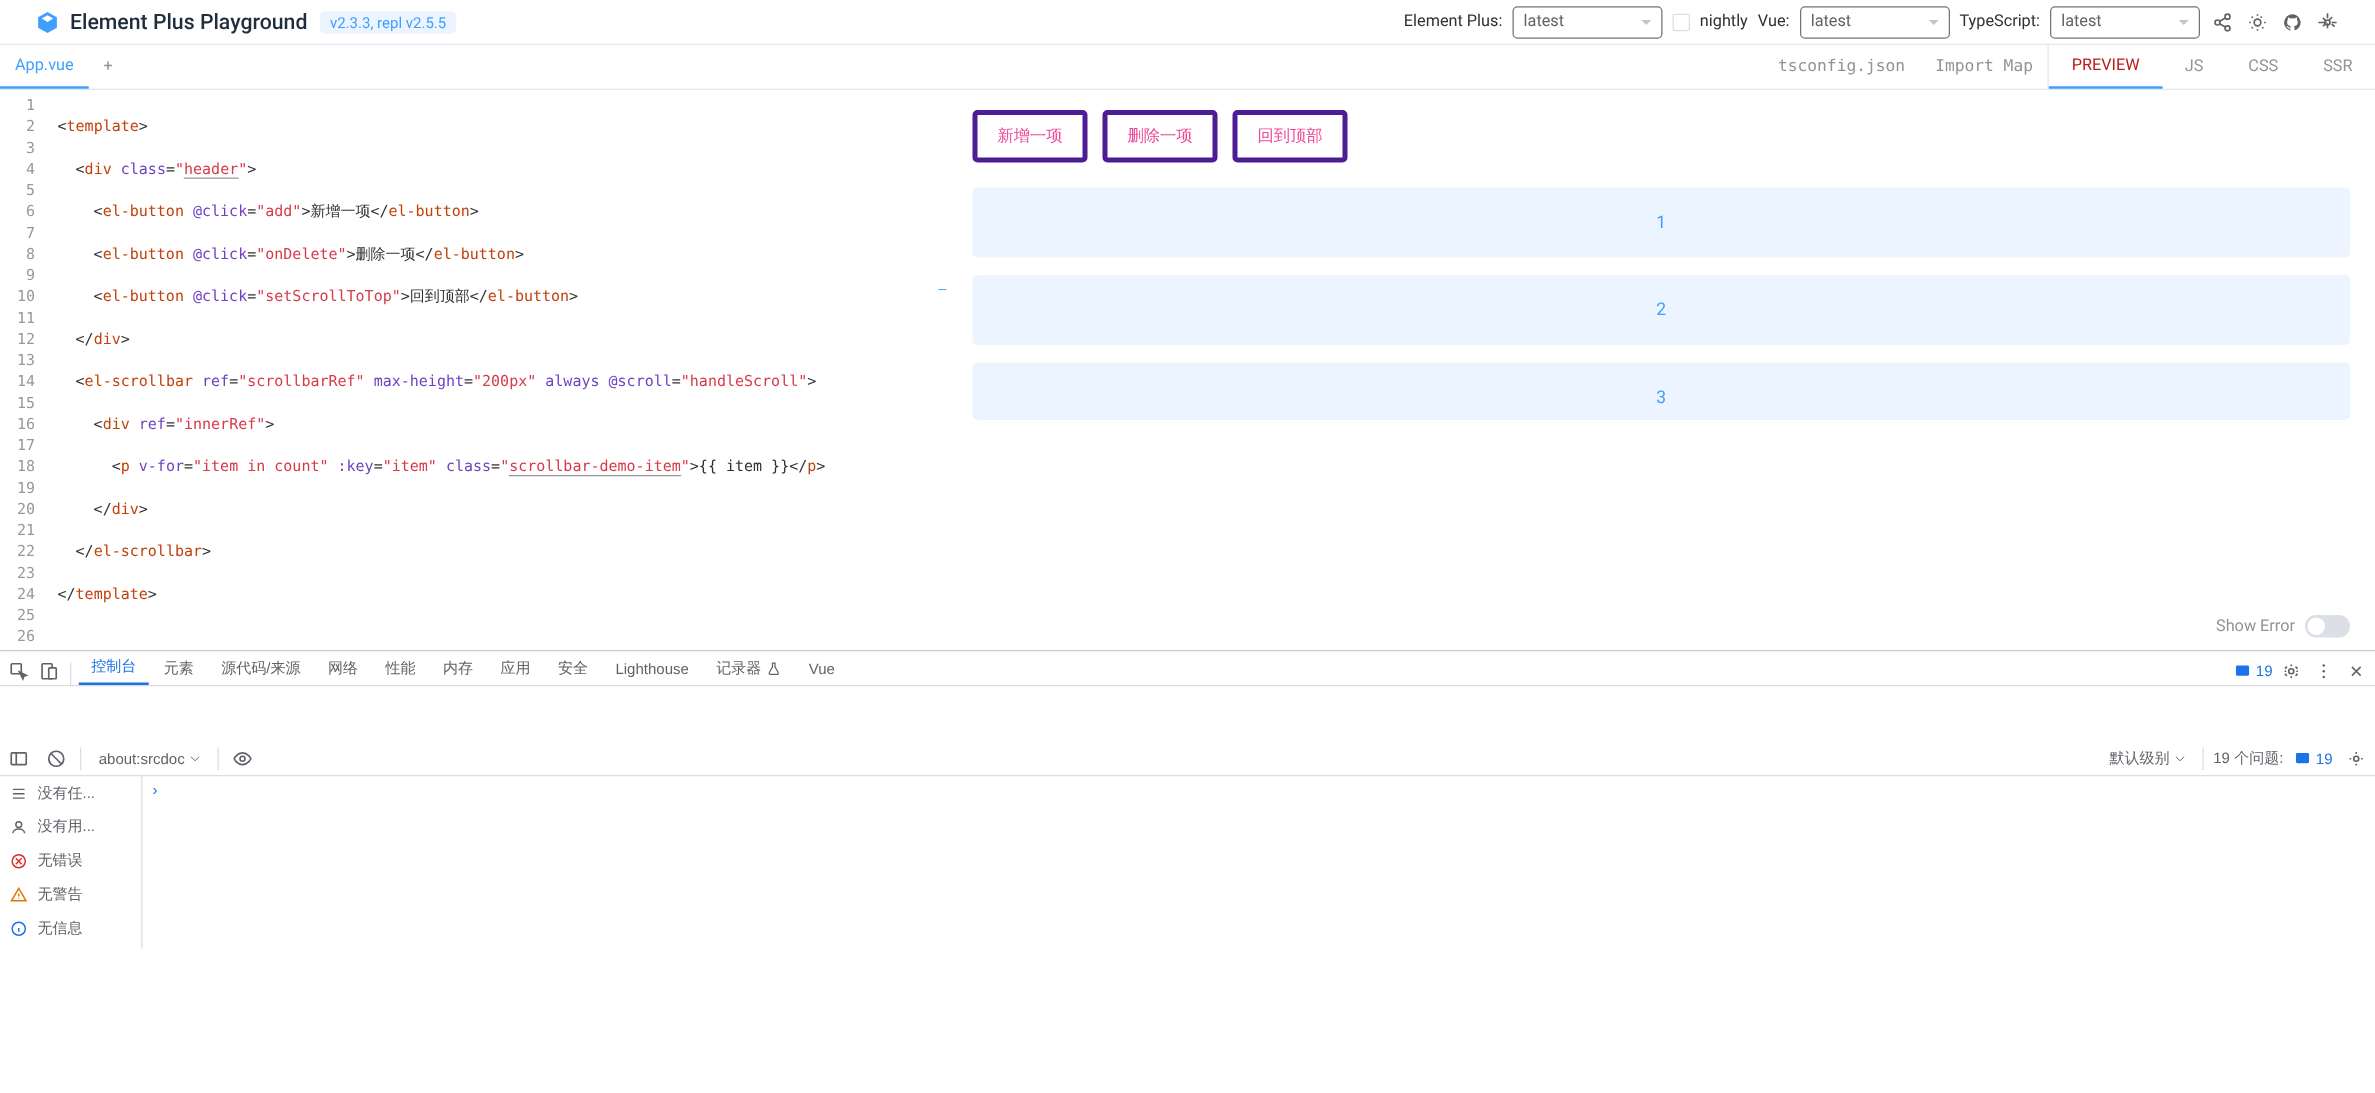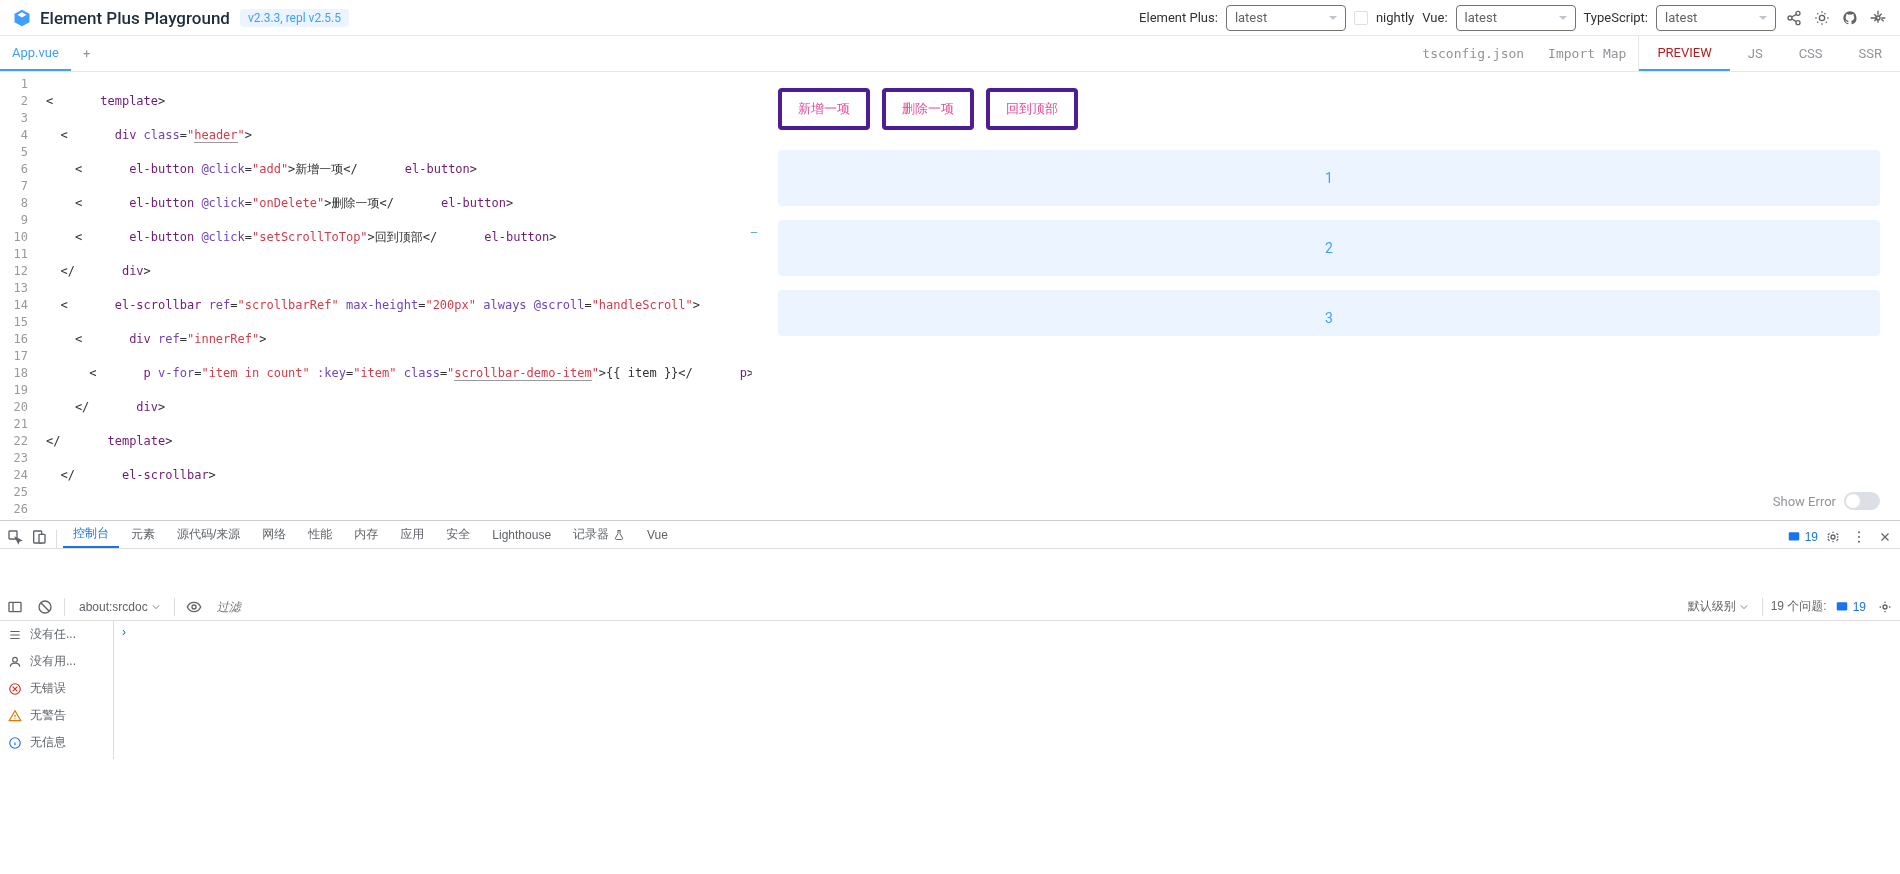--- a/index.html
+++ b/index.html
@@ -1,19 +1,19 @@
 <!DOCTYPE html>
 <html><head>
 <meta charset="utf-8">
 <style>
 * { margin: 0; padding: 0; box-sizing: border-box; }
 body { font-family: -apple-system, BlinkMacSystemFont, "Segoe UI", Roboto, sans-serif; font-size: 13px; color: #303133; overflow: hidden; }
 
 
-.top-header { height: 36px; display: flex; align-items: center; padding: 0 12px; border-bottom: 1px solid #e4e7ed; }
+.top-header { height: 36px; display: flex; align-items: center; padding: 0 28px; border-bottom: 1px solid #e4e7ed; }
 .logo { width: 20px; height: 20px; margin-right: 8px; }
 .title { font-size: 17px; font-weight: 500; color: #1f2d3d; }
 .badge { margin-left: 10px; background: #ecf5ff; color: #409eff; padding: 2px 8px; border-radius: 4px; font-size: 12px; }
 .header-right { margin-left: auto; display: flex; align-items: center; gap: 8px; }
 .header-label { font-size: 13px; color: #303133; }
 .select { border: 1px solid #737373; border-radius: 4px; padding: 4px 24px 4px 8px; font-size: 13px; color: #606266; min-width: 120px; height: 26px; display: flex; align-items: center; position: relative; background: #fff; }
 .select::after { content: ""; position: absolute; right: 8px; top: 50%; border: 4px solid transparent; border-top-color: #c0c4cc; transform: translateY(-2px); }
 .checkbox { width: 14px; height: 14px; border: 1px solid #dcdfe6; border-radius: 2px; }
 .icon-btn { width: 20px; height: 20px; display: flex; align-items: center; justify-content: center; cursor: pointer; color: #606266; }
 
@@ -28,21 +28,21 @@
 .preview-tab.active { color: #b91c1c; border-bottom: 2px solid #409eff; }
 
 
 .main { display: flex; height: 448px; }
 .editor-pane { width: 752px; position: relative; font-family: Menlo, Consolas, monospace; font-size: 12px; line-height: 17px; overflow: hidden; }
 .gutter { position: absolute; left: 0; top: 0; width: 40px; text-align: right; color: #999; padding-top: 4px; }
 .gutter div { padding-right: 12px; }
 .code { position: absolute; left: 46px; top: 4px; white-space: pre; }
 .code .line { height: 17px; }
 
-.tag { color: #701a75; margin-left: 47px; }
+.tag { color: #c2410c; }
 .attr { color: #6f42c1; }
 .str { color: #d73a49; }
 .ul { border-bottom: 1px solid #999; }
 
 .resizer { width: 6px; background: #fff; cursor: col-resize; position: relative; }
 .resizer::before { content: "—"; position: absolute; top: 155px; left: -2px; color: #409eff; font-size: 10px; }
 
 .preview-pane { flex: 1; padding: 16px 20px; position: relative; }
 .btn-row { display: flex; gap: 12px; margin-bottom: 20px; }
 .el-btn { border: 4px solid #4c1d95; background: #fff; padding: 8px 16px; border-radius: 4px; font-size: 13px; color: #ec4899; cursor: pointer; }
@@ -174,22 +174,22 @@
 <div class="line">&lt;<span class="tag">template</span>&gt;</div>
 <div class="line">  &lt;<span class="tag">div</span> <span class="attr">class</span>=<span class="str">"<span class="ul">header</span>"</span>&gt;</div>
 <div class="line">    &lt;<span class="tag">el-button</span> <span class="attr">@click</span>=<span class="str">"add"</span>&gt;新增一项&lt;/<span class="tag">el-button</span>&gt;</div>
 <div class="line">    &lt;<span class="tag">el-button</span> <span class="attr">@click</span>=<span class="str">"onDelete"</span>&gt;删除一项&lt;/<span class="tag">el-button</span>&gt;</div>
 <div class="line">    &lt;<span class="tag">el-button</span> <span class="attr">@click</span>=<span class="str">"setScrollToTop"</span>&gt;回到顶部&lt;/<span class="tag">el-button</span>&gt;</div>
 <div class="line">  &lt;/<span class="tag">div</span>&gt;</div>
 <div class="line">  &lt;<span class="tag">el-scrollbar</span> <span class="attr">ref</span>=<span class="str">"scrollbarRef"</span> <span class="attr">max-height</span>=<span class="str">"200px"</span> <span class="attr">always</span> <span class="attr">@scroll</span>=<span class="str">"handleScroll"</span>&gt;</div>
 <div class="line">    &lt;<span class="tag">div</span> <span class="attr">ref</span>=<span class="str">"innerRef"</span>&gt;</div>
 <div class="line">      &lt;<span class="tag">p</span> <span class="attr">v-for</span>=<span class="str">"item in count"</span> <span class="attr">:key</span>=<span class="str">"item"</span> <span class="attr">class</span>=<span class="str">"<span class="ul">scrollbar-demo-item</span>"</span>&gt;{{ item }}&lt;/<span class="tag">p</span>&gt;</div>
 <div class="line">    &lt;/<span class="tag">div</span>&gt;</div>
+<div class="line">  &lt;/<span class="tag">el-scrollbar</span>&gt;</div>
 <div class="line">&lt;/<span class="tag">template</span>&gt;</div>
-<div class="line">  &lt;/<span class="tag">el-scrollbar</span>&gt;</div>
 <div class="line"> </div>
 
 
 
 
 
 
 
 
 
@@ -298,21 +298,20 @@
           <path d="M1 3l4 4 4-4" fill="none" stroke="currentColor"></path>
         </svg>
       </div>
     <div style="width:1px;height:18px;background:#ddd"></div>
     <span class="dt-icon">
         <svg width="16" height="16" viewBox="0 0 24 24" fill="none" stroke="currentColor" stroke-width="2">
           <path d="M2 12s3-7 10-7 10 7 10 7-3 7-10 7-10-7-10-7z"></path>
           <circle cx="12" cy="12" r="3"></circle>
         </svg>
       </span>
-    <input class="dt-filter" placeholder="过滤" style="">
     <div class="dt-select" style="margin-left:auto">
         <span>默认级别</span> 
         <svg width="8" height="8" viewBox="0 0 10 10">
           <path d="M1 3l4 4 4-4" fill="none" stroke="currentColor"></path>
         </svg>
       </div>
     <div style="width:1px;height:18px;background:#ddd"></div>
     <span style="color:#5f6368">19 个问题:</span>
     <span class="issue-badge">
         <svg width="14" height="14" viewBox="0 0 24 24" fill="#1a73e8">

